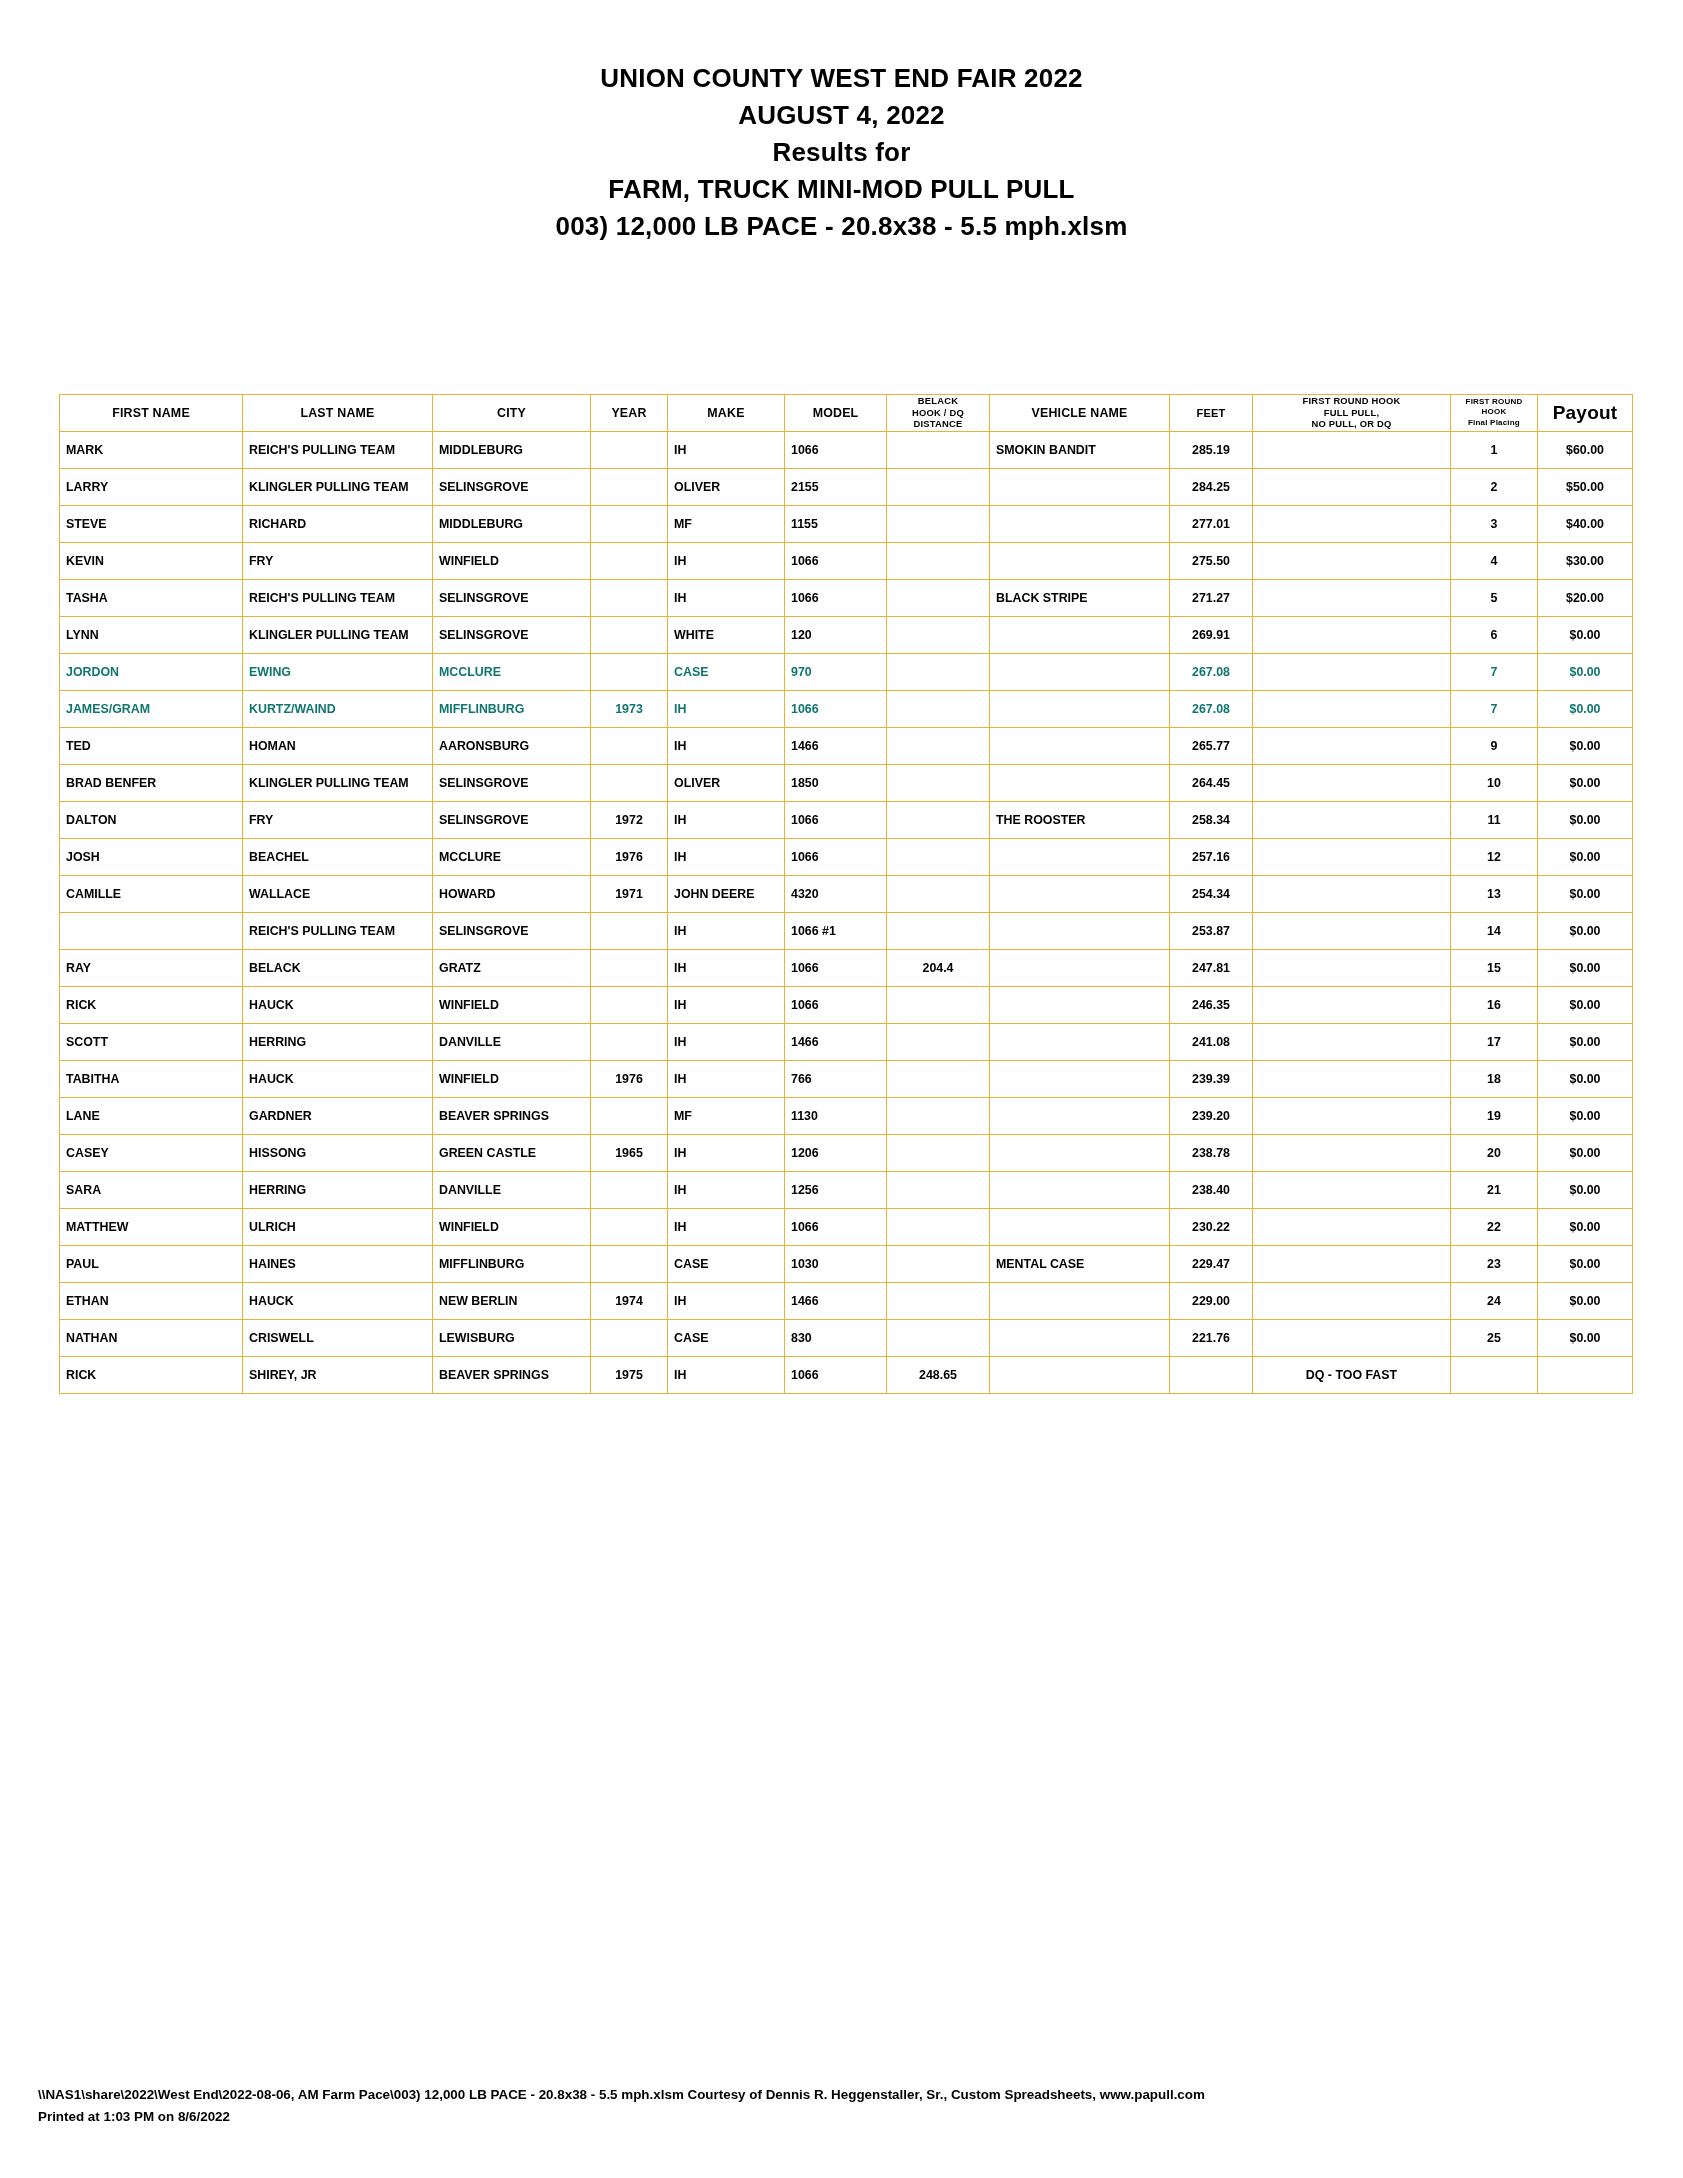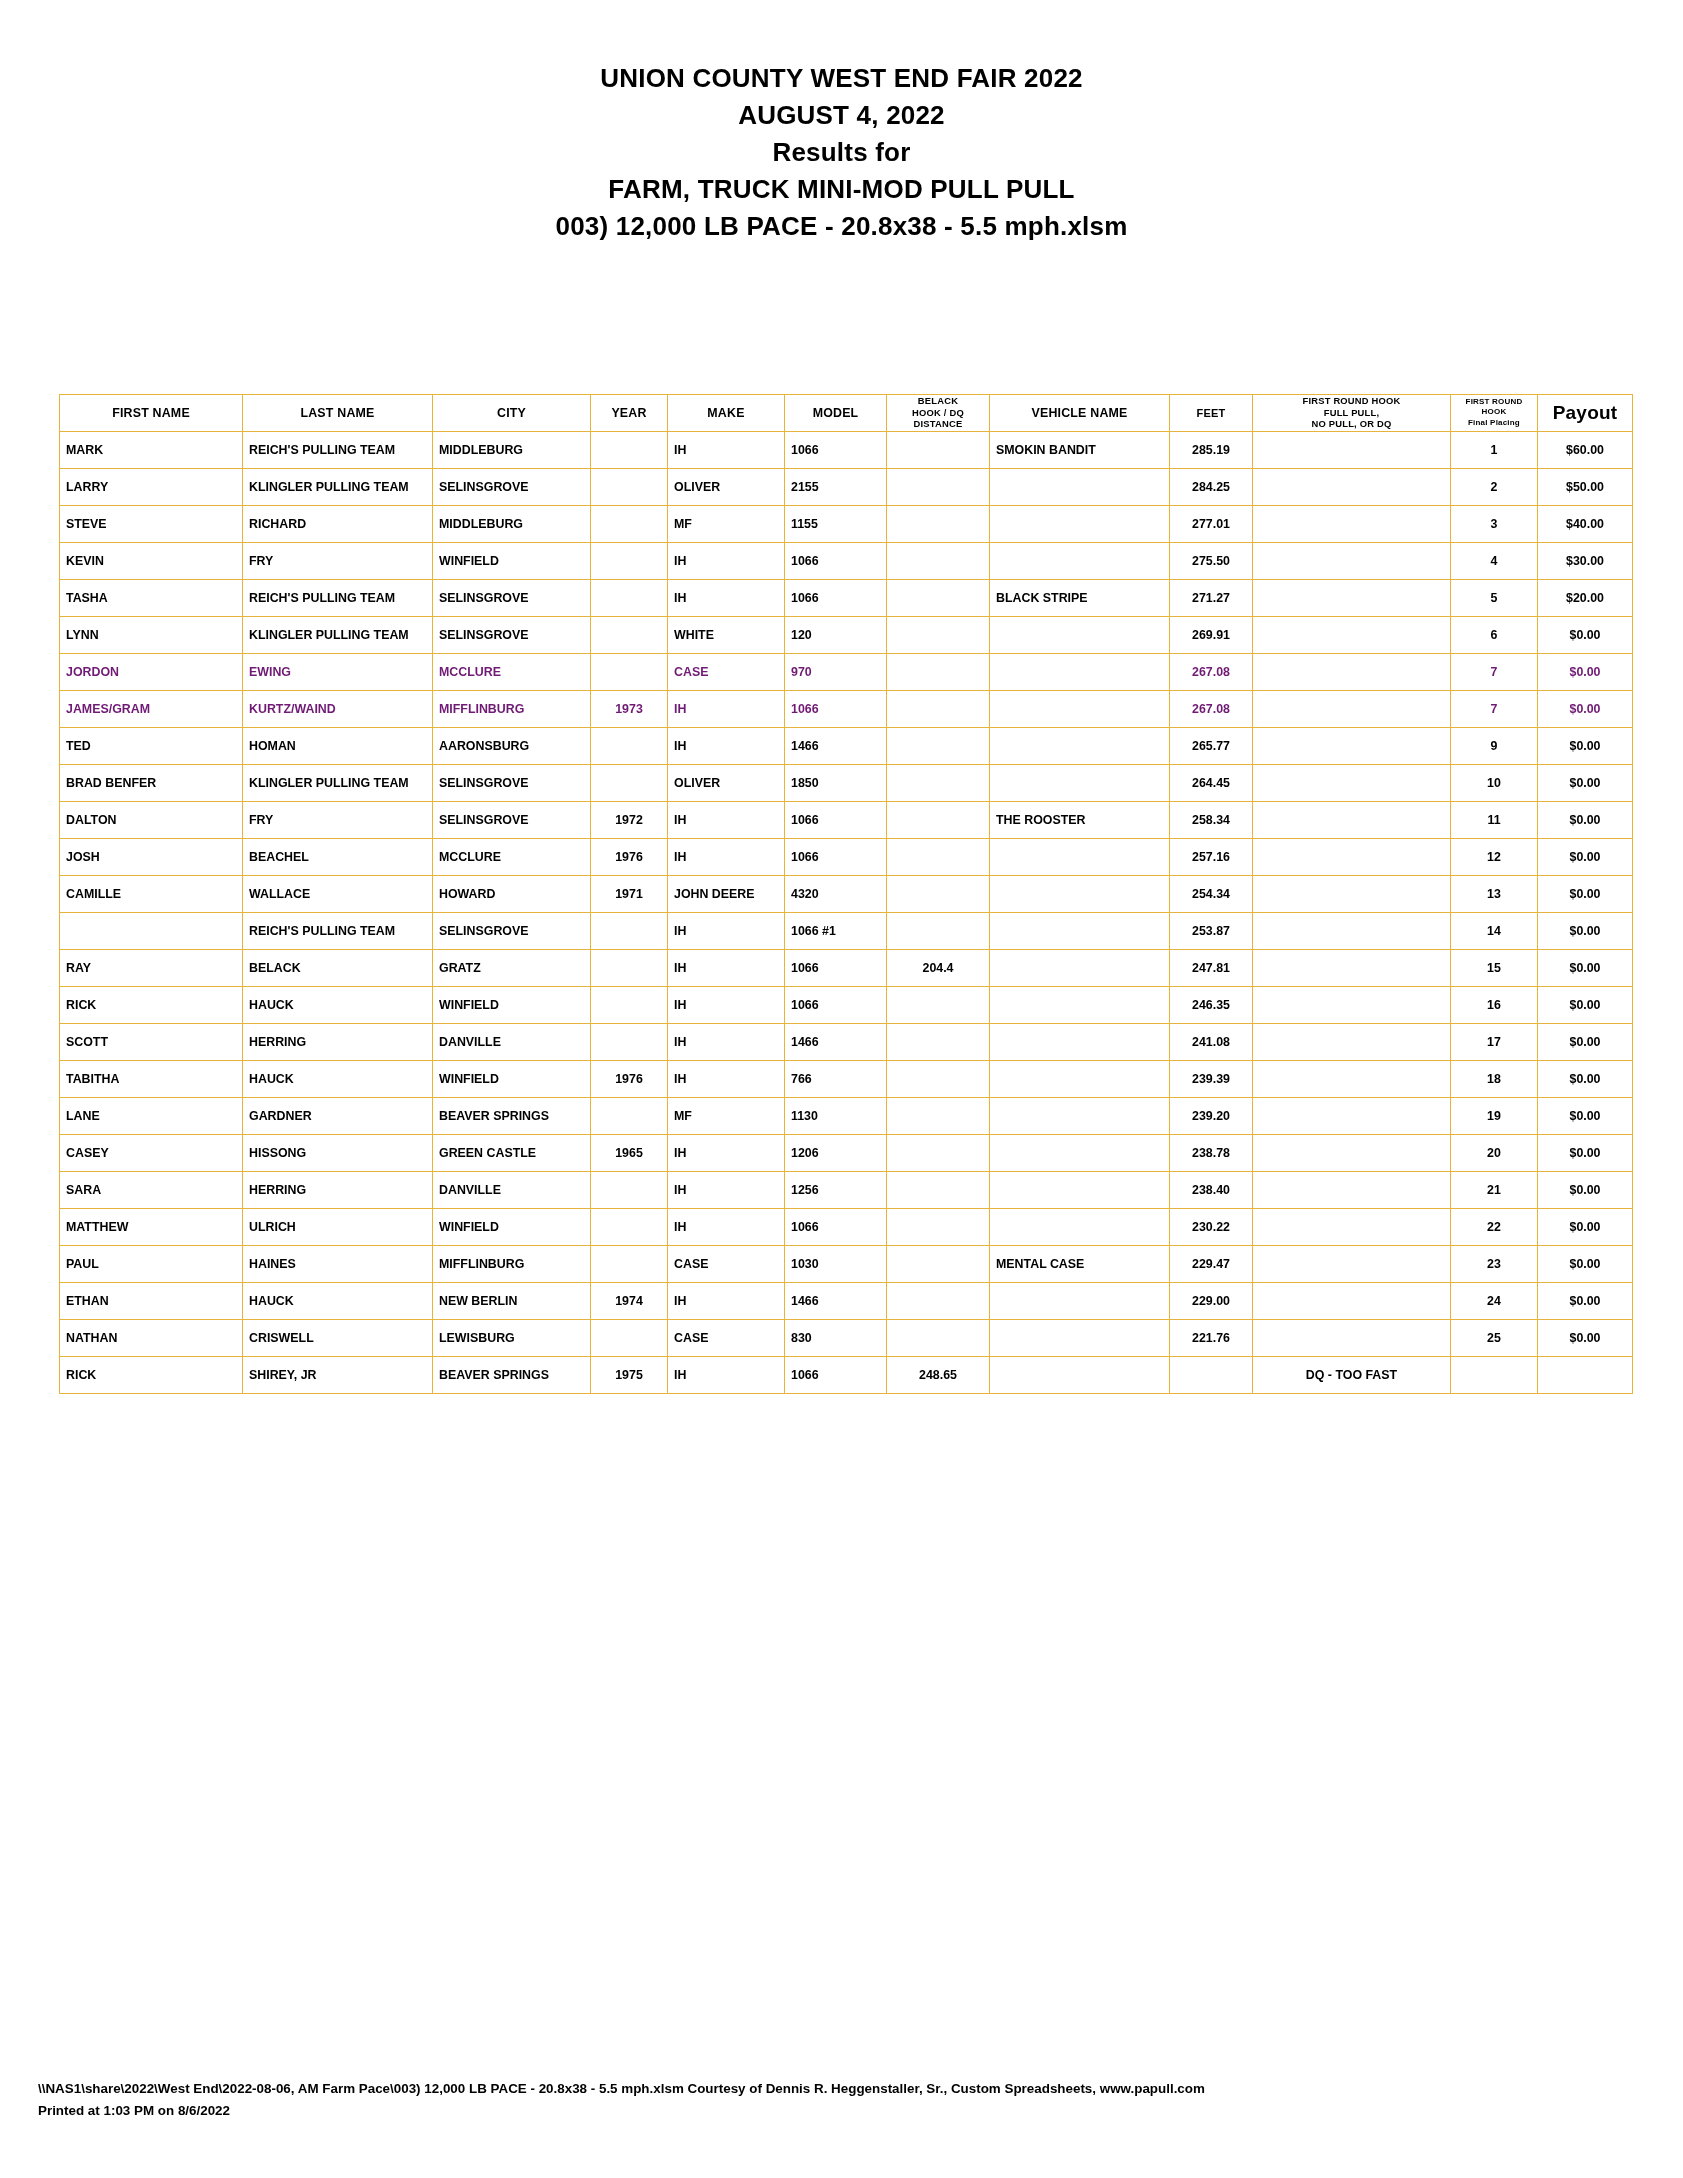--- a/index.html
+++ b/index.html
@@ -85,26 +85,26 @@
   col.c-model   { width: 102px; }
   col.c-dropped { width: 103px; }
   col.c-vehicle { width: 180px; }
   col.c-feet    { width: 83px; }
   col.c-firsthook { width: 198px; }
   col.c-placing { width: 87px; }
   col.c-payout  { width: 95px; }
 
   td.center { text-align: center; }
   td.left { text-align: left; }
-  tr.red td { color: #701a75; }
+  tr.red td { color: #0f766e; }
 
   .footer {
     position: absolute;
     left: 38px;
-    bottom: 57px;
+    bottom: 51px;
     font-size: 13.4px;
     font-weight: bold;
     line-height: 1.6;
   }
 </style>
 </head>
 <body>
 
 <div class="page">
 

